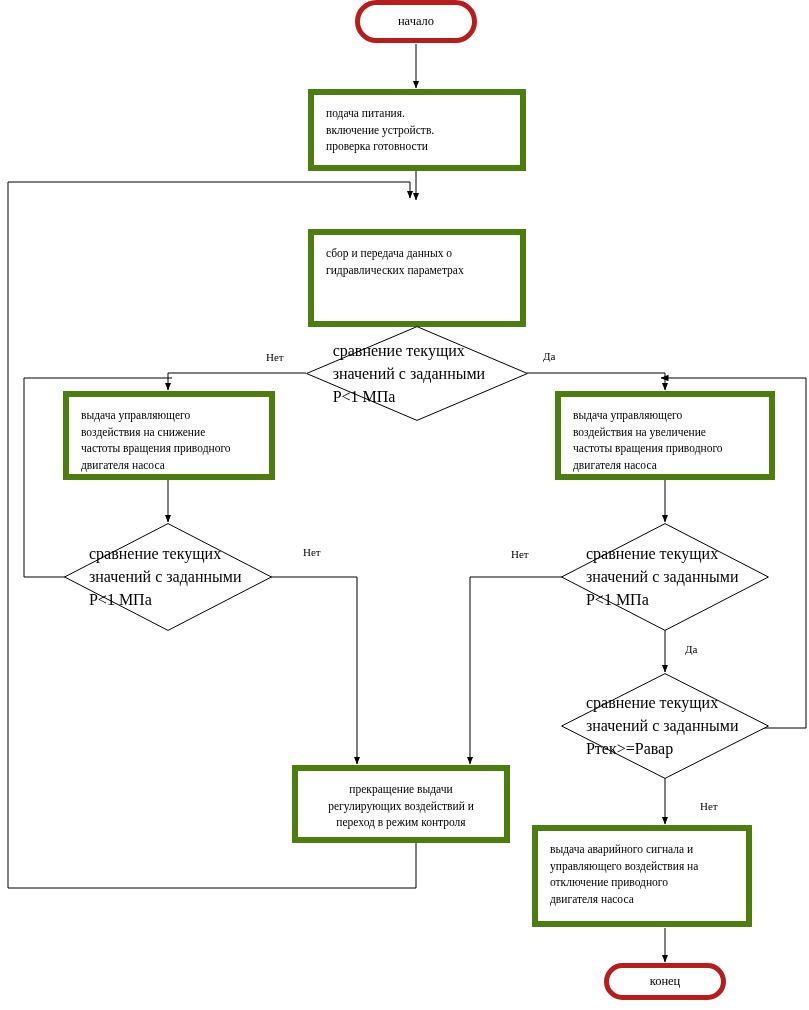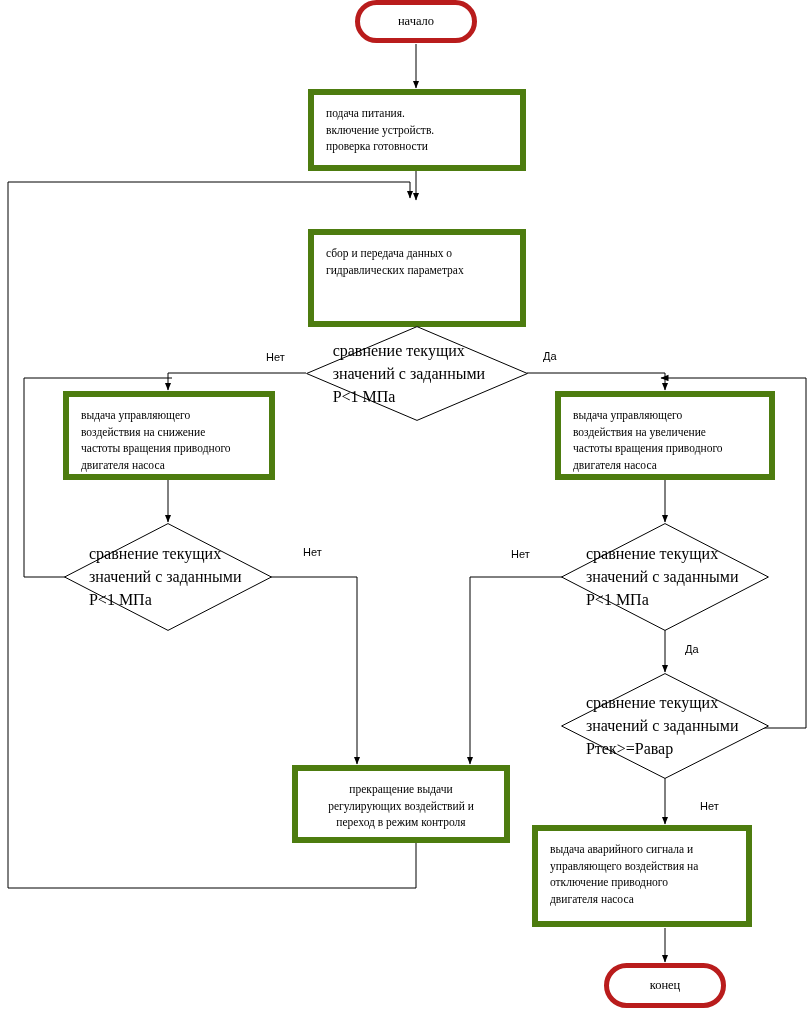--- a/index.html
+++ b/index.html
@@ -57,21 +57,21 @@
     font-size: 16px;
     line-height: 1.45;
     white-space: pre-line;
     color: #000000;
     text-align: left;
   }
   .edge-label {
     position: absolute;
     font-size: 11px;
     color: #000000;
-    font-family: Liberation Sans, sans-serif;
+    font-family: Liberation Serif, serif;
   }
   svg.lines {
     position: absolute;
     left: 0;
     top: 0;
     width: 809px;
     height: 1010px;
     pointer-events: none;
   }
 </style>
@@ -180,21 +180,21 @@
 
   <div class="node rect" style="left:292px; top:765px; width:218px; height:78px;text-align:center;">прекращение выдачи
 регулирующих воздействий и
 переход в режим контроля</div>
 
   <div class="node rect" style="left:532px; top:825px; width:220px; height:102px;">выдача аварийного сигнала и
 управляющего воздействия на
 отключение приводного
 двигателя насоса</div>
 
-  <div class="node terminator" style="left:604px; top:963px; width:122px; height:45px;">
+  <div class="node terminator" style="left:604px; top:963px; width:122px; height:37px;">
     <span>конец</span>
   </div>
 
   <div class="edge-label" style="left:266px; top:351px;">Нет</div>
   <div class="edge-label" style="left:543px; top:350px;">Да</div>
   <div class="edge-label" style="left:303px; top:546px;">Нет</div>
   <div class="edge-label" style="left:511px; top:548px;">Нет</div>
   <div class="edge-label" style="left:685px; top:643px;">Да</div>
   <div class="edge-label" style="left:700px; top:800px;">Нет</div>
 

